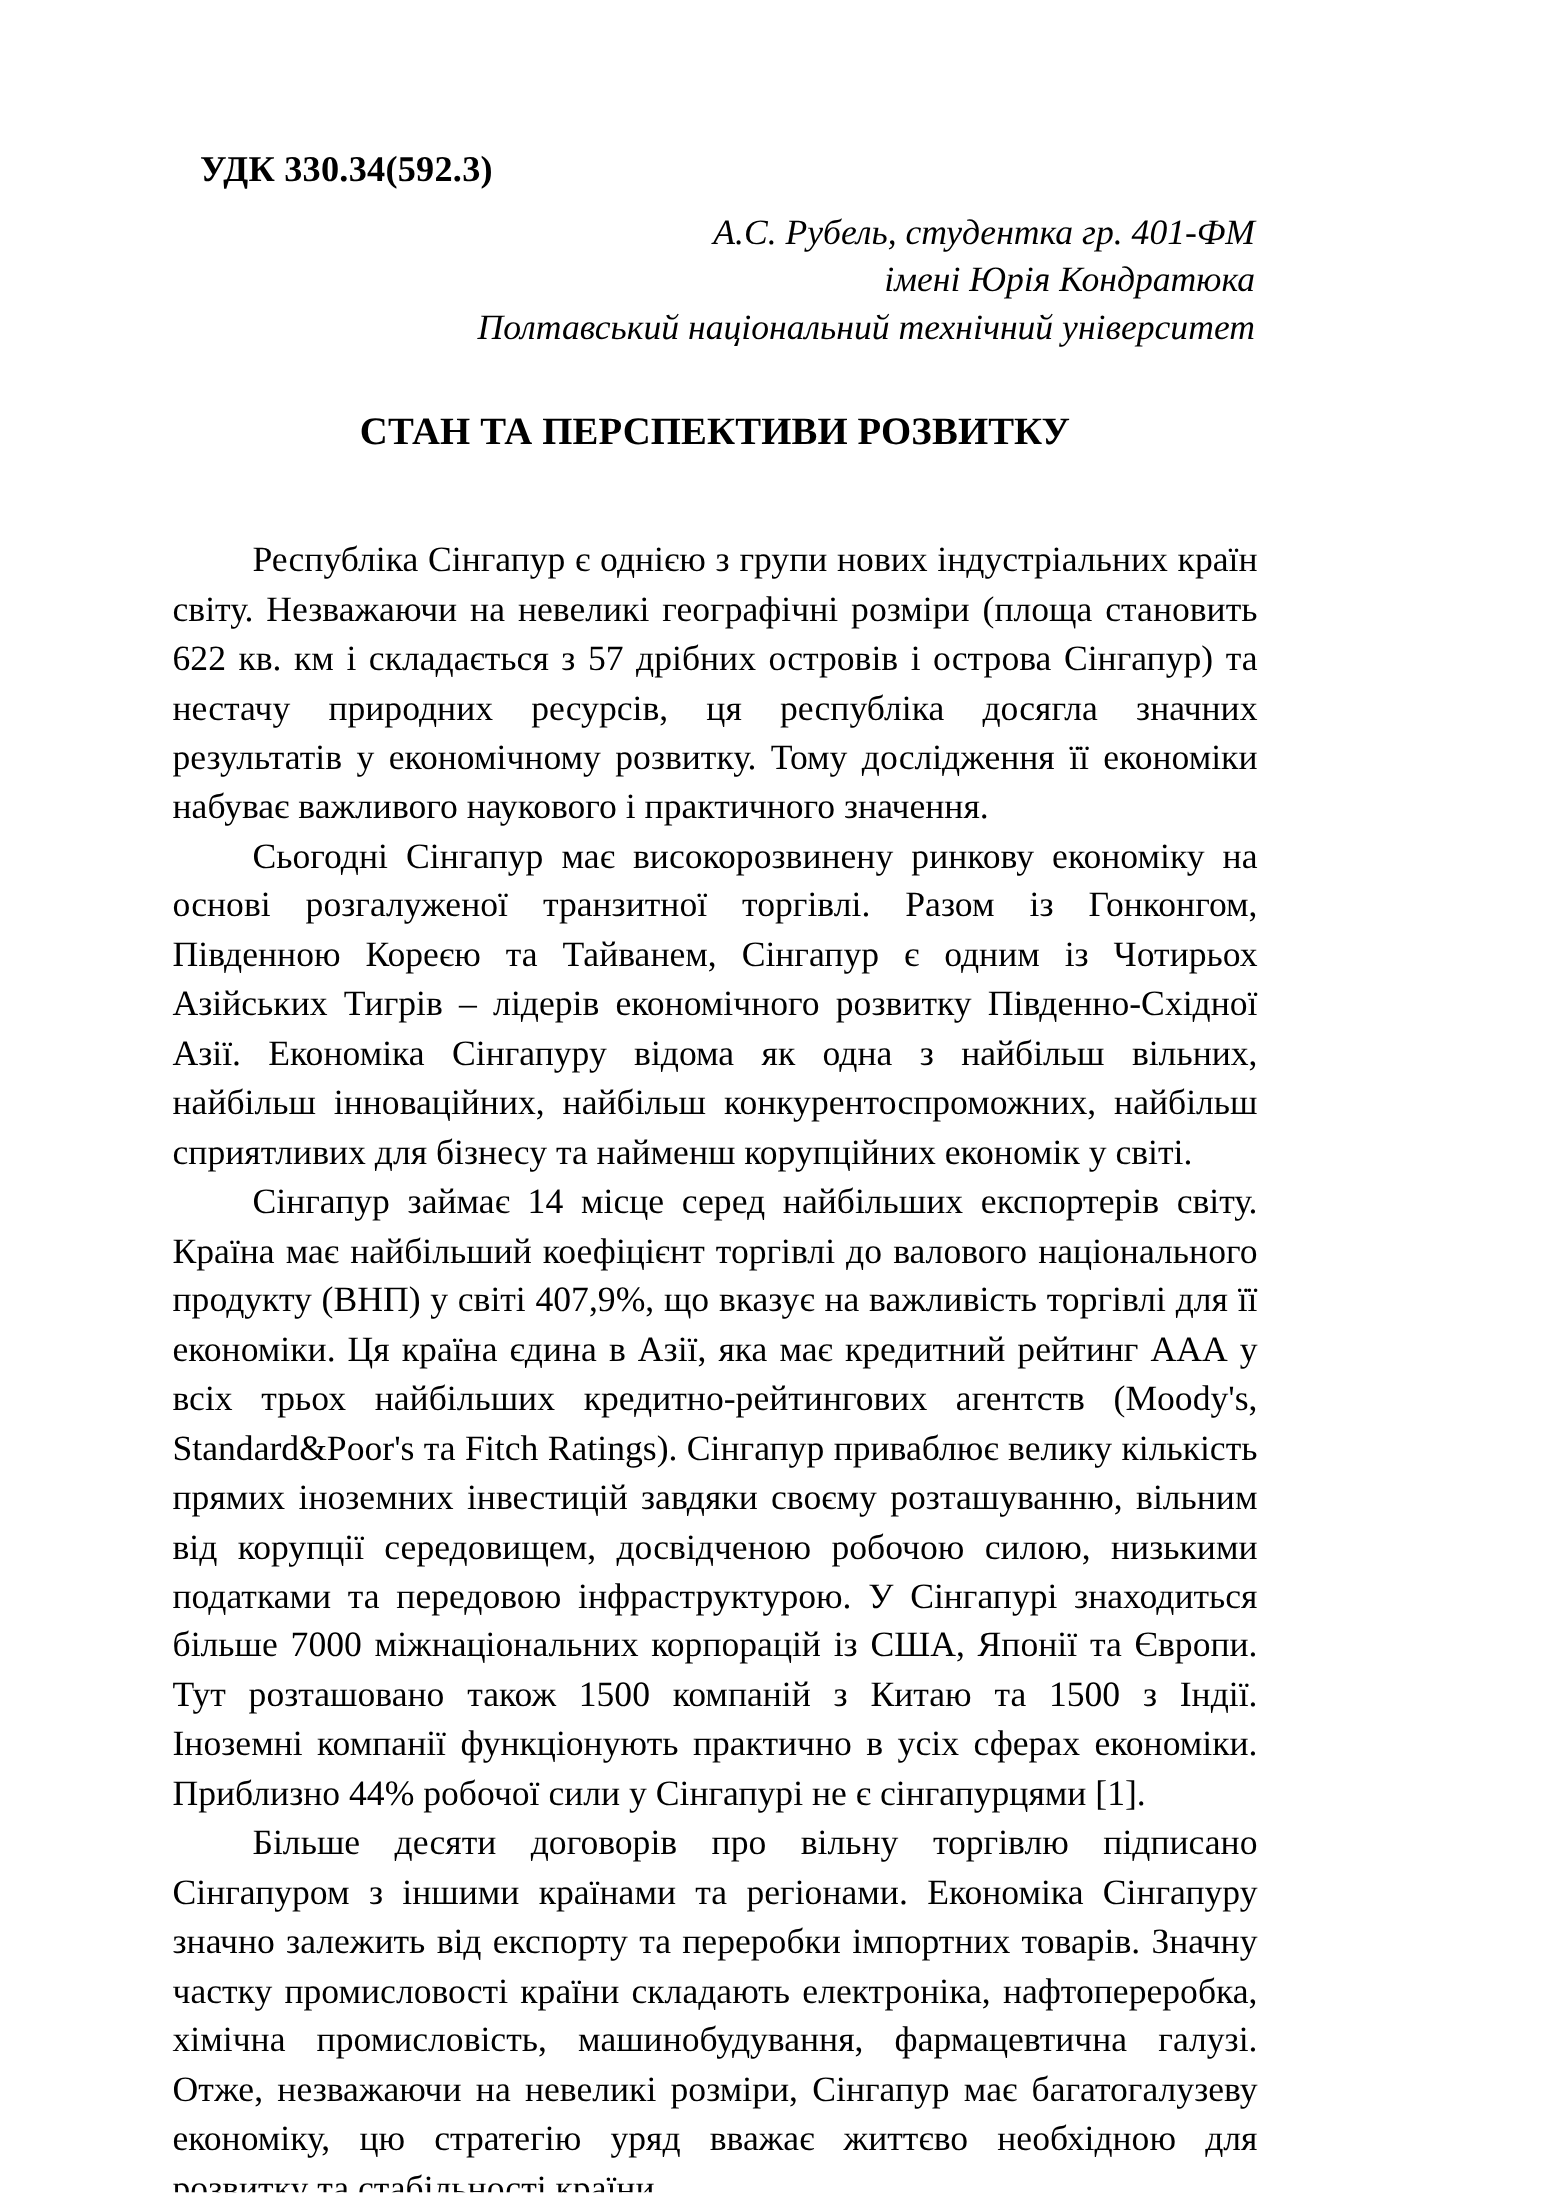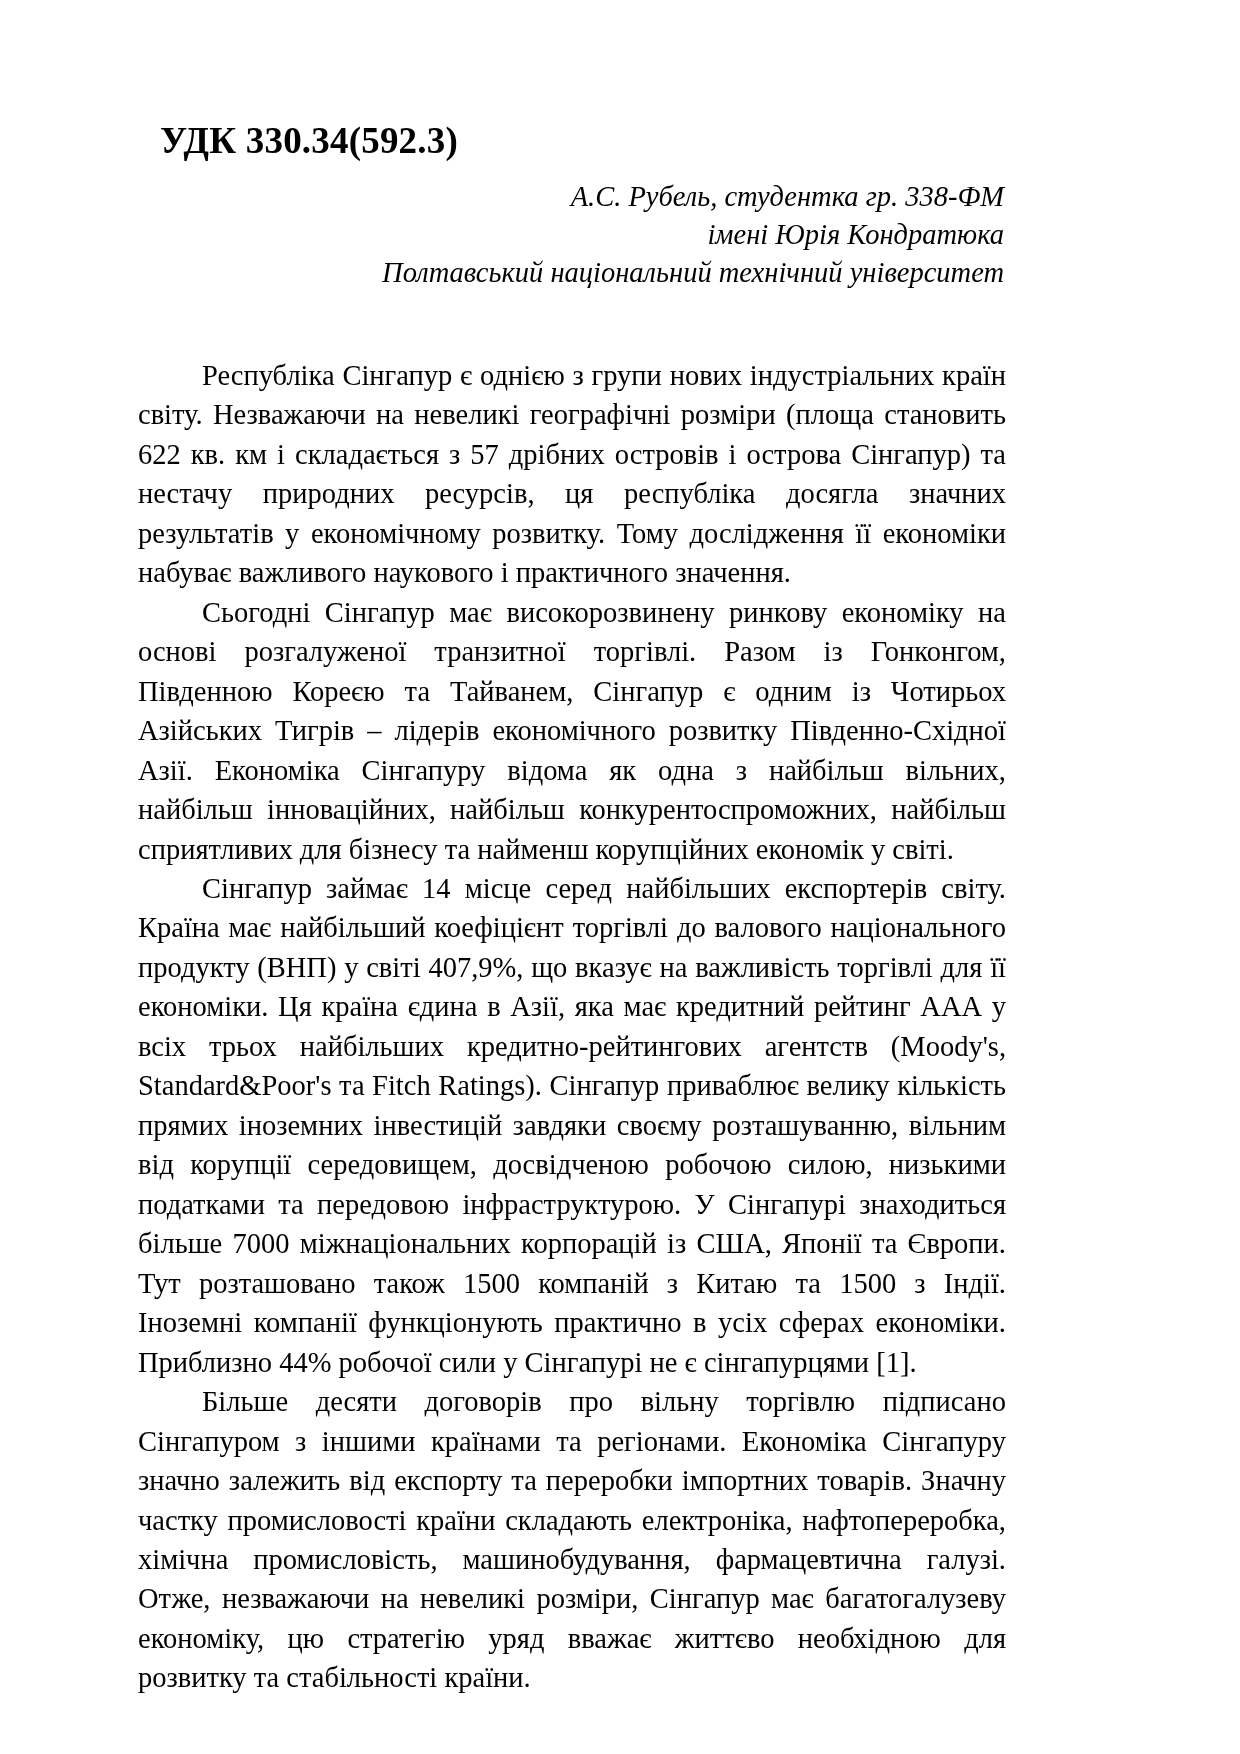--- a/index.html
+++ b/index.html
@@ -21,21 +21,21 @@
   }
   .content {
     position: absolute;
     left: 138px;
     top: 118px;
     width: 868px;
   }
 
   
   .udc {
-    font-size: 37px;
+    font-size: 29px;
     font-weight: bold;
     letter-spacing: 0.2px;
     line-height: 1.25;
     margin: 0 0 14px 22px;
   }
 
   
   .authorblock {
     text-align: right;
     font-style: italic;
@@ -78,26 +78,27 @@
 </style>
 </head>
 <body>
 
 <div class="page">
   <div class="content">
 
     <div class="udc">УДК 330.34(592.3)</div>
 
     <div class="authorblock">
-      <span class="aline">А.С. Рубель, студентка гр. 338-ФМ</span>
+      <span class="aline">А.С. Рубель, студентка гр. 401-ФМ</span>
       <span class="aline">імені Юрія Кондратюка</span>
       <span class="aline">Полтавський національний технічний університет</span>
     </div>
 
     <h1 class="title">
+      <span class="tline">СТАН ТА ПЕРСПЕКТИВИ РОЗВИТКУ</span>
     </h1>
 
     <div class="body-text">
       <p>Республіка Сінгапур є однією з групи нових індустріальних країн світу. Незважаючи на невеликі географічні розміри (площа становить 622 кв. км і складається з 57 дрібних островів і острова Сінгапур) та нестачу природних ресурсів, ця республіка досягла значних результатів у економічному розвитку. Тому дослідження її економіки набуває важливого наукового і практичного значення.</p>
       <p>Сьогодні Сінгапур має високорозвинену ринкову економіку на основі розгалуженої транзитної торгівлі. Разом із Гонконгом, Південною Кореєю та Тайванем, Сінгапур є одним із Чотирьох Азійських Тигрів – лідерів економічного розвитку Південно-Східної Азії. Економіка Сінгапуру відома як одна з найбільш вільних, найбільш інноваційних, найбільш конкурентоспроможних, найбільш сприятливих для бізнесу та найменш корупційних економік у світі.</p>
       <p>Сінгапур займає 14 місце серед найбільших експортерів світу. Країна має найбільший коефіцієнт торгівлі до валового національного продукту (ВНП) у світі 407,9%, що вказує на важливість торгівлі для її економіки. Ця країна єдина в Азії, яка має кредитний рейтинг ААА у всіх трьох найбільших кредитно-рейтингових агентств (Moody's, Standard&amp;Poor's та Fitch Ratings). Сінгапур приваблює велику кількість прямих іноземних інвестицій завдяки своєму розташуванню, вільним від корупції середовищем, досвідченою робочою силою, низькими податками та передовою інфраструктурою. У Сінгапурі знаходиться більше 7000 міжнаціональних корпорацій із США, Японії та Європи. Тут розташовано також 1500 компаній з Китаю та 1500 з Індії. Іноземні компанії функціонують практично в усіх сферах економіки. Приблизно 44% робочої сили у Сінгапурі не є сінгапурцями [1].</p>
       <p>Більше десяти договорів про вільну торгівлю підписано Сінгапуром з іншими країнами та регіонами. Економіка Сінгапуру значно залежить від експорту та переробки імпортних товарів. Значну частку промисловості країни складають електроніка, нафтопереробка, хімічна промисловість, машинобудування, фармацевтична галузі. Отже, незважаючи на невеликі розміри, Сінгапур має багатогалузеву економіку, цю стратегію уряд вважає життєво необхідною для розвитку та стабільності країни.</p>
     </div>
 
   </div>

